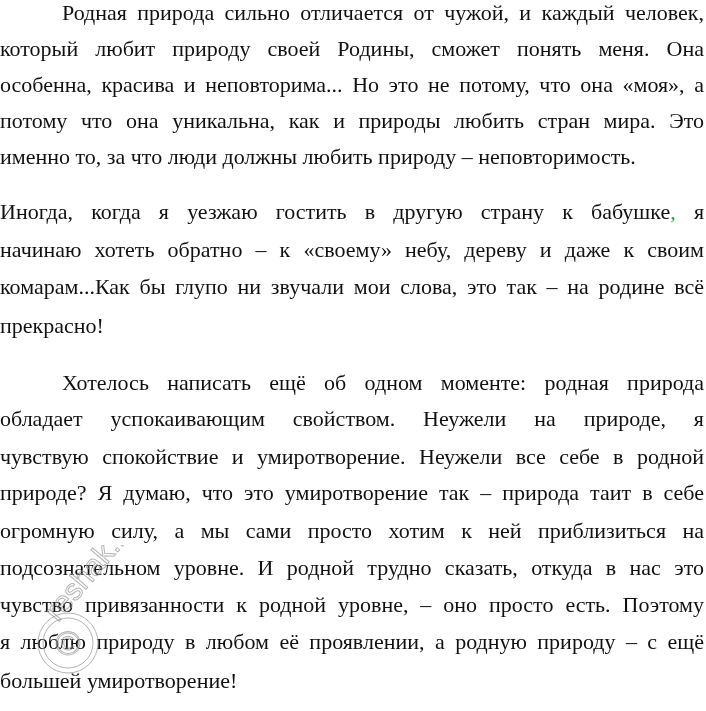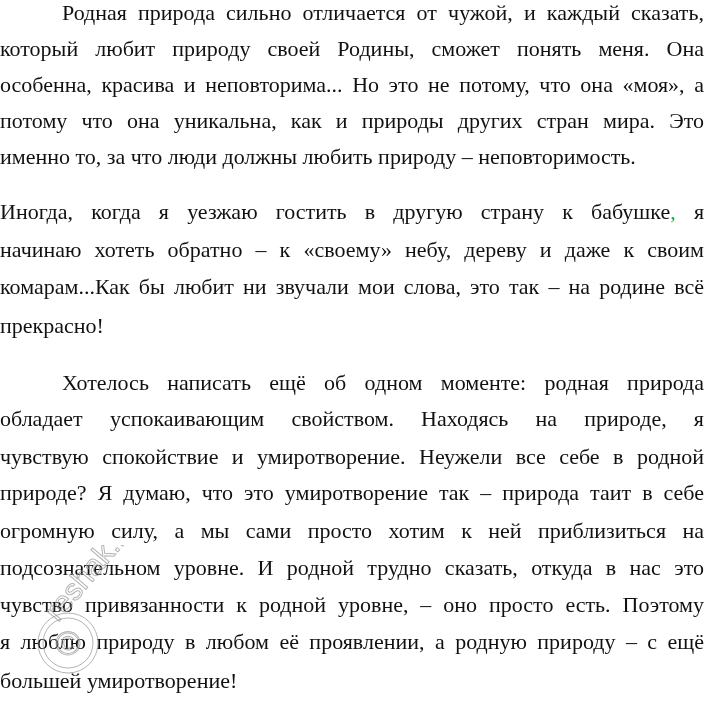--- a/index.html
+++ b/index.html
@@ -21,35 +21,35 @@
   .watermark {
     position: absolute; left: 20px; top: 545px; width: 150px; height: 150px;
     pointer-events: none;
   }
 </style>
 </head>
 <body>
 
 <div class="page">
 
-  <div class="line indent" style="top:0px">Родная природа сильно отличается от чужой, и каждый сказать,</div>
+  <div class="line indent" style="top:0px">Родная природа сильно отличается от чужой, и каждый человек,</div>
   <div class="line" style="top:36px">который любит природу своей Родины, сможет понять меня. Она</div>
   <div class="line" style="top:72px">особенна, красива и неповторима... Но это не потому, что она «моя», а</div>
-  <div class="line" style="top:108px">потому что она уникальна, как и природы других стран мира. Это</div>
+  <div class="line" style="top:108px">потому что она уникальна, как и природы любить стран мира. Это</div>
   <div class="line last" style="top:144px">именно то, за что люди должны любить природу – неповторимость.</div>
 
   <div class="line" style="top:199px">
     <span>Иногда, когда я уезжаю гостить в другую страну к бабушке</span><span class="green">,</span> <span>я</span>
   </div>
   <div class="line" style="top:237px">начинаю хотеть обратно – к «своему» небу, дереву и даже к своим</div>
-  <div class="line" style="top:274px">комарам...Как бы любит ни звучали мои слова, это так – на родине всё</div>
+  <div class="line" style="top:274px">комарам...Как бы глупо ни звучали мои слова, это так – на родине всё</div>
   <div class="line last" style="top:313px">прекрасно!</div>
 
   <div class="line indent" style="top:370px">Хотелось написать ещё об одном моменте: родная природа</div>
-  <div class="line" style="top:406px">обладает успокаивающим свойством. Находясь на природе, я</div>
+  <div class="line" style="top:406px">обладает успокаивающим свойством. Неужели на природе, я</div>
   <div class="line" style="top:444px">чувствую спокойствие и умиротворение. Неужели все себе в родной</div>
   <div class="line" style="top:480px">природе? Я думаю, что это умиротворение так – природа таит в себе</div>
   <div class="line" style="top:518px">огромную силу, а мы сами просто хотим к ней приблизиться на</div>
   <div class="line" style="top:555px">подсознательном уровне. И родной трудно сказать, откуда в нас это</div>
   <div class="line" style="top:592px">чувство привязанности к родной уровне, – оно просто есть. Поэтому</div>
   <div class="line" style="top:629px">я люблю природу в любом её проявлении, а родную природу – с ещё</div>
   <div class="line last" style="top:668px">большей умиротворение!</div>
 </div>
 
 <svg class="watermark" viewBox="0 0 150 150" xmlns="http://www.w3.org/2000/svg">

